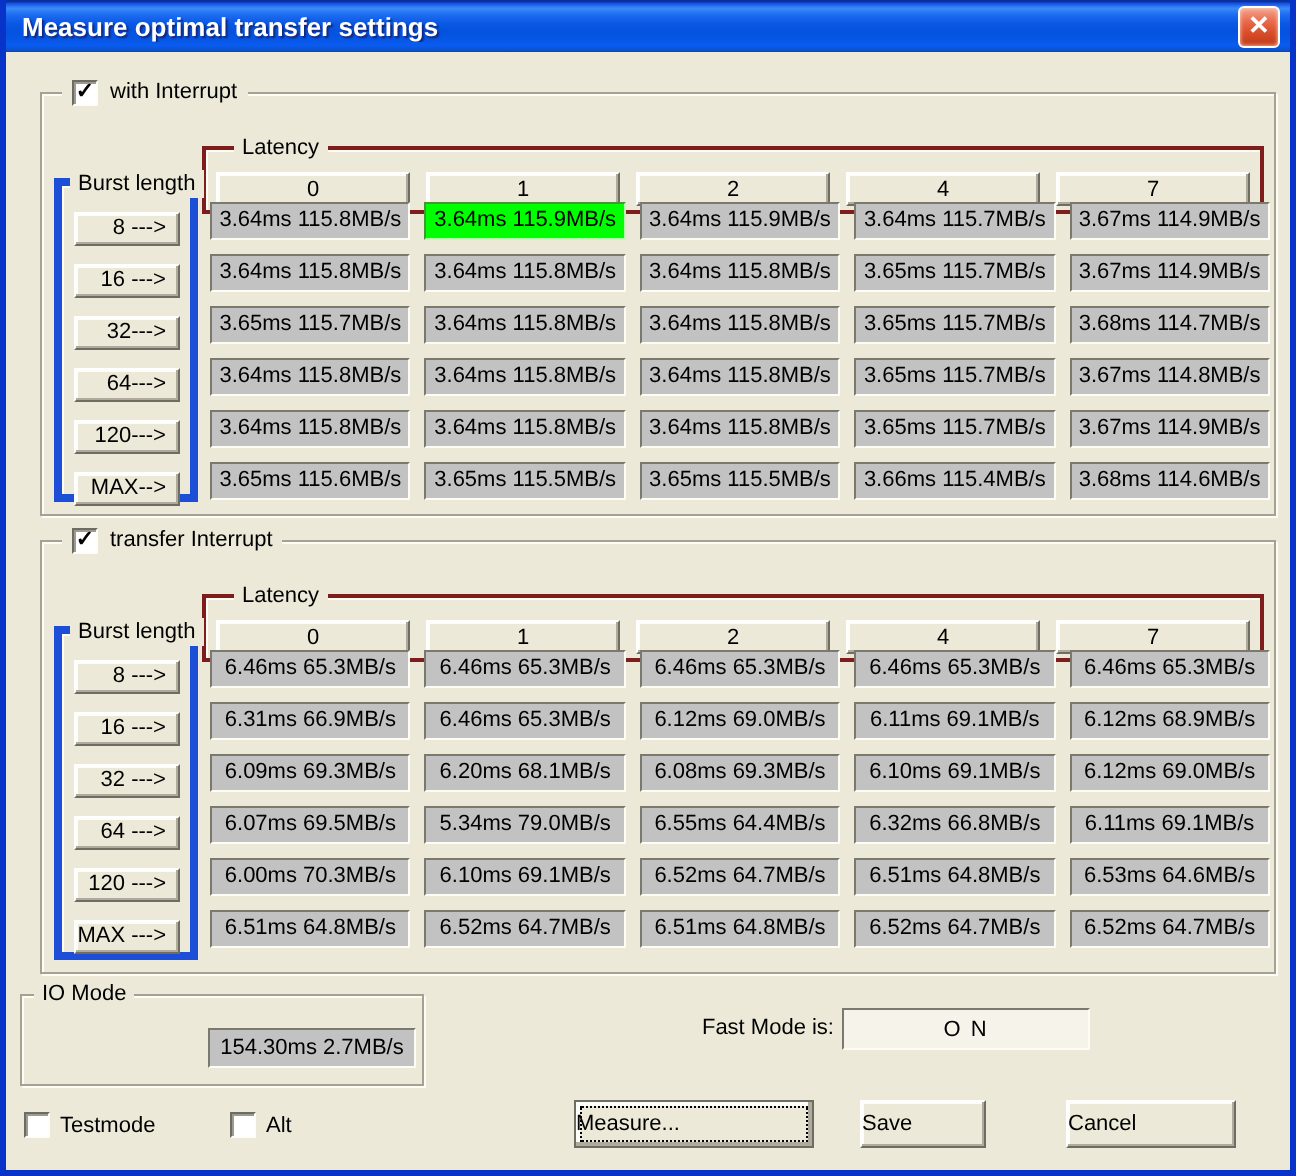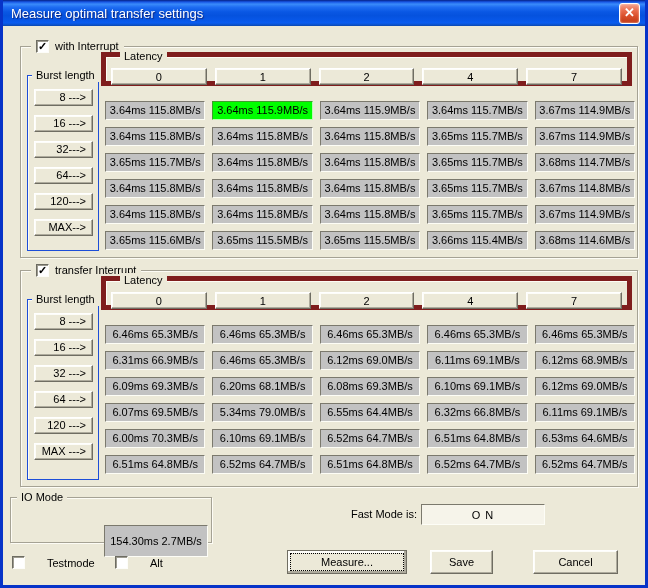--- a/index.html
+++ b/index.html
@@ -11,21 +11,21 @@
     font-family:"Liberation Sans",sans-serif;font-size:11px;color:#000;
     overflow:hidden;
   }
   .titlebar{
     height:26px;display:flex;align-items:center;
     padding:0 5px 0 8px;
     background:linear-gradient(180deg,#001c8e 0%,#1a5be8 8%,#3a8bfa 16%,#1e6cf2 28%,#0a58e4 45%,#0552de 60%,#0757e8 78%,#0a5cf0 88%,#0c50c4 97%,#0a45a8 100%);
     box-shadow:inset 0 1px 0 #0a2f9e;
   }
   .title{
-    flex:1;color:#fff;font-weight:normal;font-size:13px;
+    flex:1;color:#fff;font-weight:bold;font-size:13px;
     text-shadow:1px 1px 1px #10267c;
     white-space:nowrap;overflow:hidden;
   }
   .close-btn{
     width:21px;height:21px;border:1px solid #fff;border-radius:3px;
     background:linear-gradient(180deg,#f4a590 0%,#e96b4c 35%,#d94e2a 65%,#bf3a16 100%);
     color:#fff;font-weight:bold;font-size:13px;line-height:18px;text-align:center;
     box-shadow:inset 0 0 2px #ffd9cc;cursor:pointer;padding:0;
   }
   .bodyarea{position:relative;width:642px;height:559px;}
@@ -41,65 +41,65 @@
     background:#ece9d8;padding:0 5px;line-height:15px;
   }
   .checkbox{
     width:13px;height:13px;background:#fff;border:1px solid;
     border-color:#6d6c62 #fdfdf9 #fdfdf9 #6d6c62;
     box-shadow:inset 1px 1px 0 #9d9b90;
     display:inline-flex;align-items:center;justify-content:center;cursor:pointer;flex:0 0 13px;
   }
   .checkmark{font-size:11px;font-weight:bold;line-height:11px;margin-top:-1px;}
 
-  .lat-fs{position:absolute;top:5px;left:80px;right:5px;height:34px;border:5px solid #7f1d1d;box-shadow:inset 1px 1px 0 #fdfcf5;}
+  .lat-fs{position:absolute;top:26px;left:80px;right:5px;height:34px;border:2px solid #7f1d1d;box-shadow:inset 1px 1px 0 #fdfcf5;}
   .lat-legend{left:14px;}
   .lat-buttons{position:absolute;left:5px;right:5px;top:11px;display:flex;gap:8px;}
   .btn{
     font-family:"Liberation Sans",sans-serif;font-size:11px;color:#000;
     background:#ece9d8;border:1px solid;border-color:#ffffff #6f6d62 #6f6d62 #ffffff;
     box-shadow:inset -1px -1px 0 #aeab9d,inset 1px 1px 0 #fdfdf9;
     padding:0;cursor:pointer;
   }
   .lat-btn{flex:1;height:17px;text-align:center;}
 
-  .burst-fs{position:absolute;top:28px;left:6px;width:72px;bottom:6px;border:1px solid #1d4ed8;box-shadow:inset 1px 1px 0 #fdfcf5;}
+  .burst-fs{position:absolute;top:42px;left:6px;width:72px;bottom:6px;border:4px solid #1d4ed8;box-shadow:inset 1px 1px 0 #fdfcf5;}
   .burst-legend{left:4px;}
   .burst-buttons{position:absolute;top:8px;left:6px;right:5px;}
   .burst-slot{height:26px;display:flex;align-items:center;}
   .burst-btn{width:100%;height:17px;text-align:right;padding-right:6px;}
 
   .cells{
     position:absolute;left:84px;right:2px;top:50px;
     display:grid;grid-template-columns:repeat(5,1fr);
     grid-auto-rows:26px;column-gap:7px;align-items:center;
   }
   .cell{
     height:19px;background:#c2c2c2;
     border:1px solid;border-color:#7b796d #fdfdf6 #fdfdf6 #7b796d;
     display:flex;align-items:center;justify-content:center;
     white-space:nowrap;font-size:11px;
   }
   .cell-best{background:#00ff00;border-color:#3f9b2f #b9ffb0 #b9ffb0 #3f9b2f;}
 
   .io-fs{left:7px;top:471px;width:202px;height:46px;}
   .io-legend{left:6px;}
-  .io-value{position:absolute;left:93px;top:27px;width:104px;height:32px;}
+  .io-value{position:absolute;left:93px;top:16px;width:104px;height:20px;}
 
   .fastmode-label{position:absolute;left:330px;top:482px;width:84px;text-align:right;}
   .fastmode-box{
     position:absolute;left:418px;top:478px;width:124px;height:21px;
     background:#f6f4ea;border:1px solid;border-color:#7b796d #fdfdf6 #fdfdf6 #7b796d;
     display:flex;align-items:center;justify-content:center;letter-spacing:1px;
   }
 
-  .footer-check{position:absolute;display:flex;align-items:center;gap:22px;}
+  .footer-check{position:absolute;display:flex;align-items:center;gap:5px;}
   #testmode{left:9px;top:530px;}
   #altcheck{left:112px;top:530px;align-items:flex-end;}
-  .footer-btn{position:absolute;top:524px;height:24px;text-align:center;}
+  .footer-btn{position:absolute;top:524px;height:24px;text-align:left;}
   #measure-btn{left:284px;width:120px;border-color:#6f6d62;outline:1px dotted #000;outline-offset:-4px;box-shadow:inset -2px -2px 0 #aeab9d,inset 2px 2px 0 #fdfdf9;}
   #save-btn{left:427px;width:63px;}
   #cancel-btn{left:530px;width:85px;}
 </style>
 </head>
 <body>
 
 <div class="dialog">
   <div class="titlebar">
     <span class="title">Measure optimal transfer settings</span>

